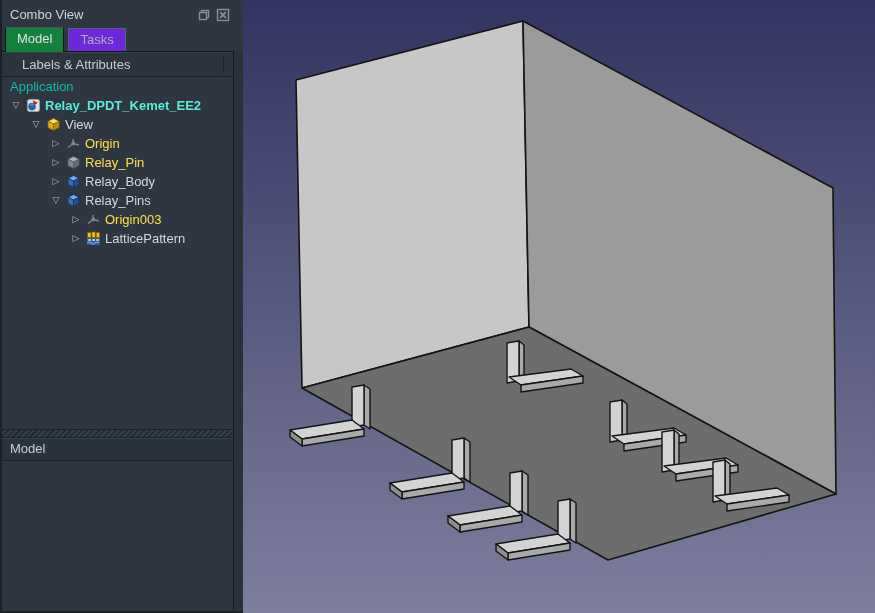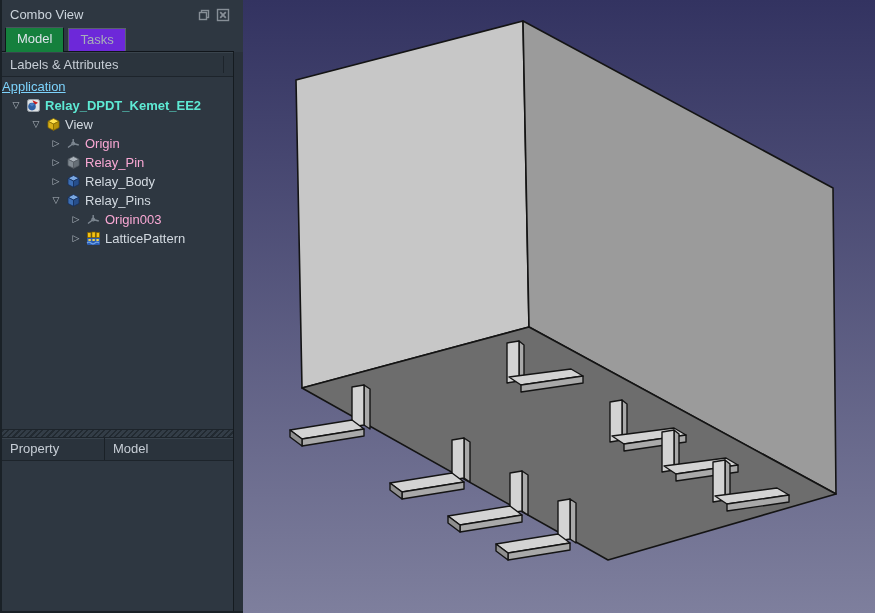--- a/index.html
+++ b/index.html
@@ -44,40 +44,40 @@
     background:#6d28d9;color:#a7b0b8;cursor:default;
   }
   .tab.active{
     background:#15803d;color:#dde3ea;border-color:#10151a;
     border-top-color:#4a545e;padding-bottom:6px;margin-bottom:-1px;
   }
 
   .lblhdr{
     height:25px;flex:0 0 25px;display:flex;align-items:center;
     background:#2b343d;border-top:1px solid #3a444d;border-bottom:1px solid #1d242b;
-    padding-left:8px;color:#c6cdd5;position:relative;box-sizing:border-box;
+    padding-left:20px;color:#c6cdd5;position:relative;box-sizing:border-box;
   }
   .lblhdr::after{
     content:'';position:absolute;right:10px;top:3px;bottom:3px;width:1px;background:#1d242b;
   }
 
   .tree{flex:0 0 352px;height:352px;overflow:hidden;border-right:1px solid #1c232a;position:relative;}
   .tree-row{
     height:19px;line-height:19px;display:flex;align-items:center;white-space:nowrap;cursor:default;
   }
   .tree-row .arrow{
     width:16px;flex:0 0 16px;text-align:center;color:#b4bcc4;font-size:9px;
     font-family:"DejaVu Sans",sans-serif;
   }
   .tree-row .ticon{width:18px;flex:0 0 18px;display:inline-flex;align-items:center;justify-content:center;}
   .tree-row .ticon svg{display:block;}
   .tree-row .tlabel{padding-left:3px;color:#d2d9e0;}
-  .tree-row.muted .tlabel{color:#f9a8d4;}
+  .tree-row.muted .tlabel{color:#fde047;}
   .tree-row.bold .tlabel{font-weight:bold;color:#5eead4;text-align:center;}
-  .tree-root{height:19px;line-height:19px;padding-left:0;color:#7dd3fc;text-decoration:underline;}
+  .tree-root{height:19px;line-height:19px;padding-left:8px;color:#14b8a6;}
 
   .hsplitter{
     flex:0 0 9px;height:9px;background-color:#333d47;
     border-top:1px solid #1d242b;border-bottom:1px solid #1d242b;box-sizing:border-box;
     background-image:repeating-linear-gradient(135deg,#222a31 0 1.5px,transparent 1.5px 4px);
     cursor:row-resize;
   }
   .prophdr{
     flex:0 0 22px;height:22px;display:flex;background:#2a333c;
     border-bottom:1px solid #1d242b;box-shadow:inset 0 1px 0 #39434d;
@@ -223,21 +223,20 @@
               </svg>
             </span>
             <span class="tlabel">LatticePattern</span>
           </div>
         </div>
     </div>
 
     <div class="hsplitter"></div>
 
     <div class="prophdr">
-      <div class="pcol c0">Property</div>
       <div class="pcol c1">Model</div>
     </div>
     <div class="propbody"></div>
 
     <div class="gutter"></div>
   </aside>
 
   <main class="viewport" style="background: linear-gradient(rgb(51, 51, 97) 0%, rgb(126, 127, 157) 100%);">
     <svg viewBox="0 0 632 613">
       <g stroke-width="1.6" stroke-linejoin="round">

